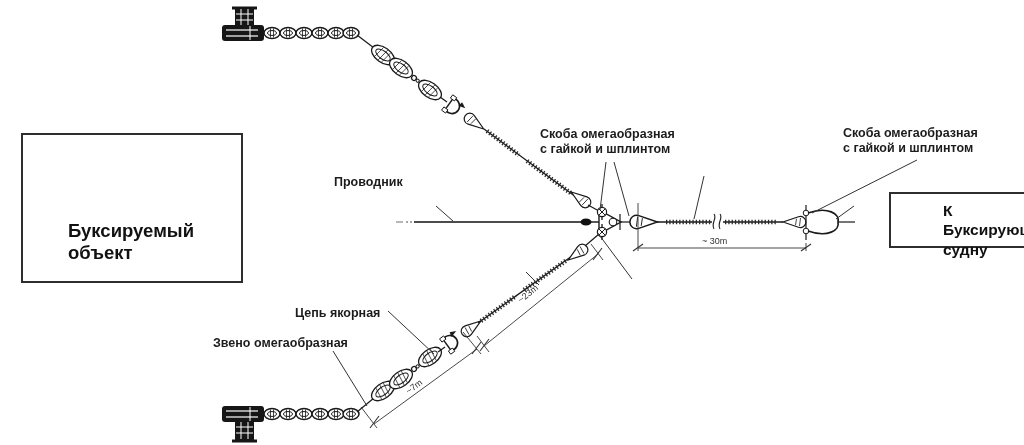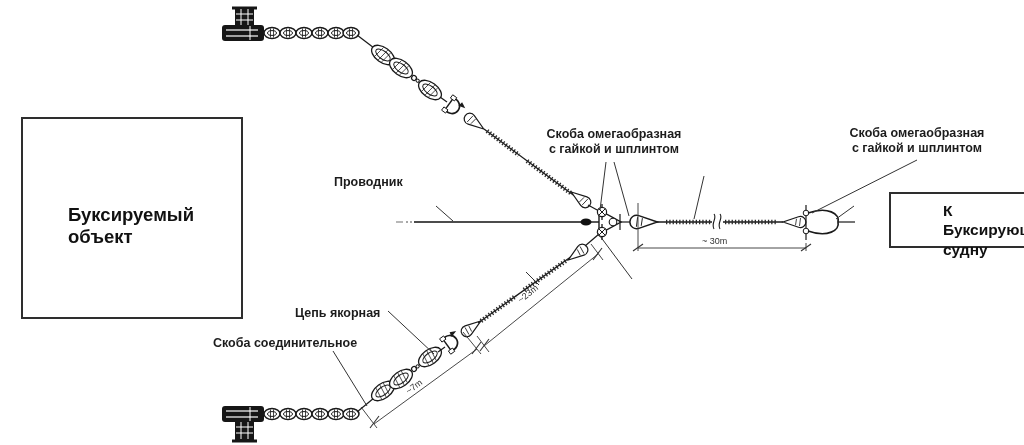--- a/index.html
+++ b/index.html
@@ -1,21 +1,21 @@
 <!DOCTYPE html>
 <html><head>
 <meta charset="utf-8">
 <style>
   html,body{margin:0;padding:0;background:#fff;}
   #stage{position:relative;width:1024px;height:445px;background:#fff;overflow:hidden;
          font-family:"Liberation Sans","DejaVu Sans",sans-serif;}
   #stage svg{position:absolute;left:0;top:0;}
   .lbl{position:absolute;font-weight:bold;font-size:12.5px;line-height:1.22;color:#1c1c1c;
        white-space:pre-wrap;}
-  .lbl.center{text-align:center;}
+  .lbl.center{text-align:left;}
   .dim{position:absolute;font-size:9px;color:#333;white-space:pre;transform-origin:left top;}
   .nodebox{position:absolute;border:2px solid #2e2e2e;background:#fff;box-sizing:border-box;}
   .nodebox .boxtext{font-weight:bold;color:#111;white-space:pre-line;}
   #towed-box .boxtext{margin:85px 0 0 45px;font-size:18.5px;line-height:1.2;}
   #vessel-box .boxtext{margin:7px 0 0 8px;font-size:15.5px;line-height:1.25;}
 </style>
 </head>
 <body>
 
 <div id="stage">
@@ -203,36 +203,36 @@
       <line x1="333" y1="351" x2="367" y2="406"></line>
       <line x1="606" y1="162" x2="600" y2="210"></line>
       <line x1="614" y1="162" x2="629" y2="216"></line>
       <line x1="704" y1="176" x2="694" y2="219"></line>
       <line x1="917" y1="160" x2="812" y2="213"></line>
       <line x1="854" y1="206" x2="836" y2="219"></line>
       <line x1="632" y1="279" x2="597" y2="232"></line>
     </g>
   </svg>
 
-  <div class="nodebox" id="towed-box" style="left:21px;top:117px;width:222px;height:202px;">
+  <div class="nodebox" id="towed-box" style="left:21px;top:133px;width:222px;height:150px;">
     <div class="boxtext">Буксируемый
 объект</div>
   </div>
 
   <div class="nodebox" id="vessel-box" style="left:889px;top:192px;width:158px;height:56px;padding-left:44px;">
     <div class="boxtext">К Буксирующему
 судну</div>
   </div>
 
   <div class="lbl" style="left:334px;top:175px;">Проводник</div>
 
 
   <div class="lbl" style="left:295px;top:296px;margin-top:10px;">Цепь якорная</div>
 
-  <div class="lbl" style="left:213px;top:336px;">Скоба соединительное</div>
+  <div class="lbl" style="left:213px;top:336px;">Звено омегаобразная</div>
 
   <div class="lbl center" style="left:540px;top:127px;width:148px;">Скоба омегаобразная
 с гайкой и шплинтом</div>
 
 
   <div class="lbl center" style="left:843px;top:126px;width:148px;">Скоба омегаобразная
 с гайкой и шплинтом</div>
 
 
   <div class="dim" style="left:702px;top:236px;">~ 30m</div>

